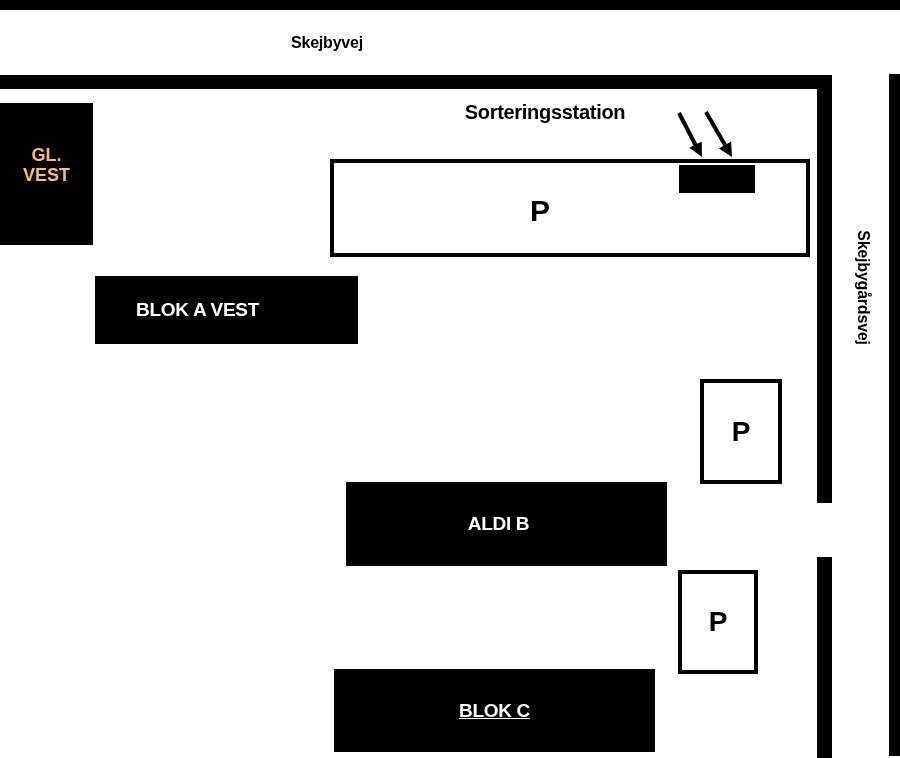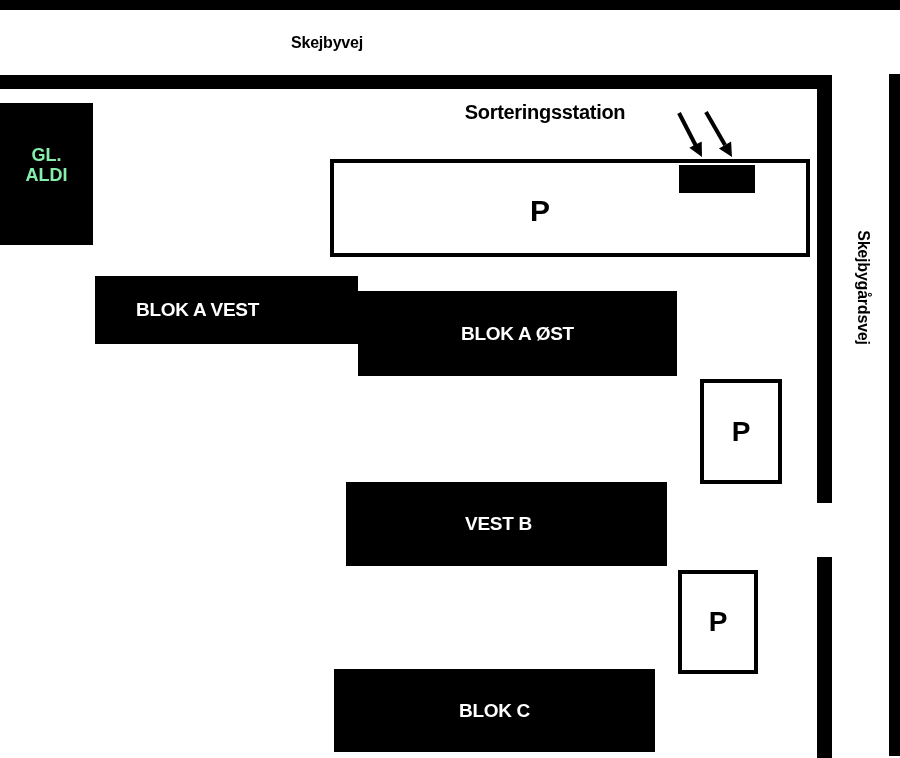--- a/index.html
+++ b/index.html
@@ -32,21 +32,21 @@
   .lbl-street-right {
     left: 803px; top: 279px; width: 120px; height: 17px;
     text-align: center; font-size: 16px; line-height: 17px;
     letter-spacing: -0.2px;
     transform: rotate(90deg);
   }
 
   
   .aldi {
     left: 0; top: 103px; width: 93px; height: 142px;
-    background: #000000; color: #86efac;
+    background: #000000; color: #fdba74;
     display: flex; flex-direction: column;
     align-items: center; justify-content: center;
     padding-bottom: 18px; box-sizing: border-box;
     font-size: 18px; line-height: 20px; text-align: center;
   }
 
   
   .lbl-sorting {
     left: 415px; top: 101px; width: 260px;
     text-align: center; font-size: 20px; line-height: 22px;
@@ -71,61 +71,58 @@
   
   .blok {
     background: #000000; color: #ffffff;
     display: flex; align-items: center; justify-content: center;
     font-size: 19px; letter-spacing: -0.3px; box-sizing: border-box;
     white-space: nowrap;
   }
   .blok-a-vest { left: 95px;  top: 276px; width: 263px; height: 68px; padding-right: 58px; }
   .blok-a-ost  { left: 358px; top: 291px; width: 319px; height: 85px; }
   .blok-b      { left: 346px; top: 482px; width: 321px; height: 84px; padding-right: 16px; }
-  .blok-c      { left: 334px; top: 669px; width: 321px; height: 83px; }
+  .blok-c      { left: 334px; top: 669px; width: 321px; height: 83px; text-decoration: underline; }
 </style>
 </head>
 <body>
 
 <div id="canvas">
 
   <div class="bar bar-top"></div>
   <div class="bar road-h"></div>
   <div class="bar road-v-in-1"></div>
   <div class="bar road-v-in-2"></div>
   <div class="bar road-v-out"></div>
 
   <div class="lbl-street-top">Skejbyvej</div>
   <div class="lbl-street-right">Skejbygårdsvej</div>
 
   <div class="aldi">
     <div>GL.</div>
-    <div>ALDI</div>
+    <div>VEST</div>
   </div>
 
   <div class="lbl-sorting">Sorteringsstation</div>
   <svg class="arrows-svg" viewBox="670 105 70 58" xmlns="http://www.w3.org/2000/svg">
     <line x1="679" y1="113" x2="696" y2="146" stroke="#000000" stroke-width="4"></line>
     <polygon points="702,157 689.3,147.8 701.7,141.4" fill="#000000"></polygon>
     <line x1="706" y1="112" x2="725" y2="145" stroke="#000000" stroke-width="4"></line>
     <polygon points="732,157 718.9,148.4 731.1,141.4" fill="#000000"></polygon>
   </svg>
 
   <div class="lot-main"></div>
   <div class="sorting-box"></div>
   <div class="lot-main-p">P</div>
 
   <div class="blok blok-a-vest">
     <span>BLOK A VEST</span>
   </div>
-  <div class="blok blok-a-ost">
-    <span>BLOK A ØST</span>
-  </div>
   <div class="blok blok-b">
-    <span>VEST B</span>
+    <span>ALDI B</span>
   </div>
   <div class="blok blok-c">
     <span>BLOK C</span>
   </div>
 
   <div class="plot pbox-1">
     <span>P</span>
   </div>
   <div class="plot pbox-2">
     <span>P</span>

